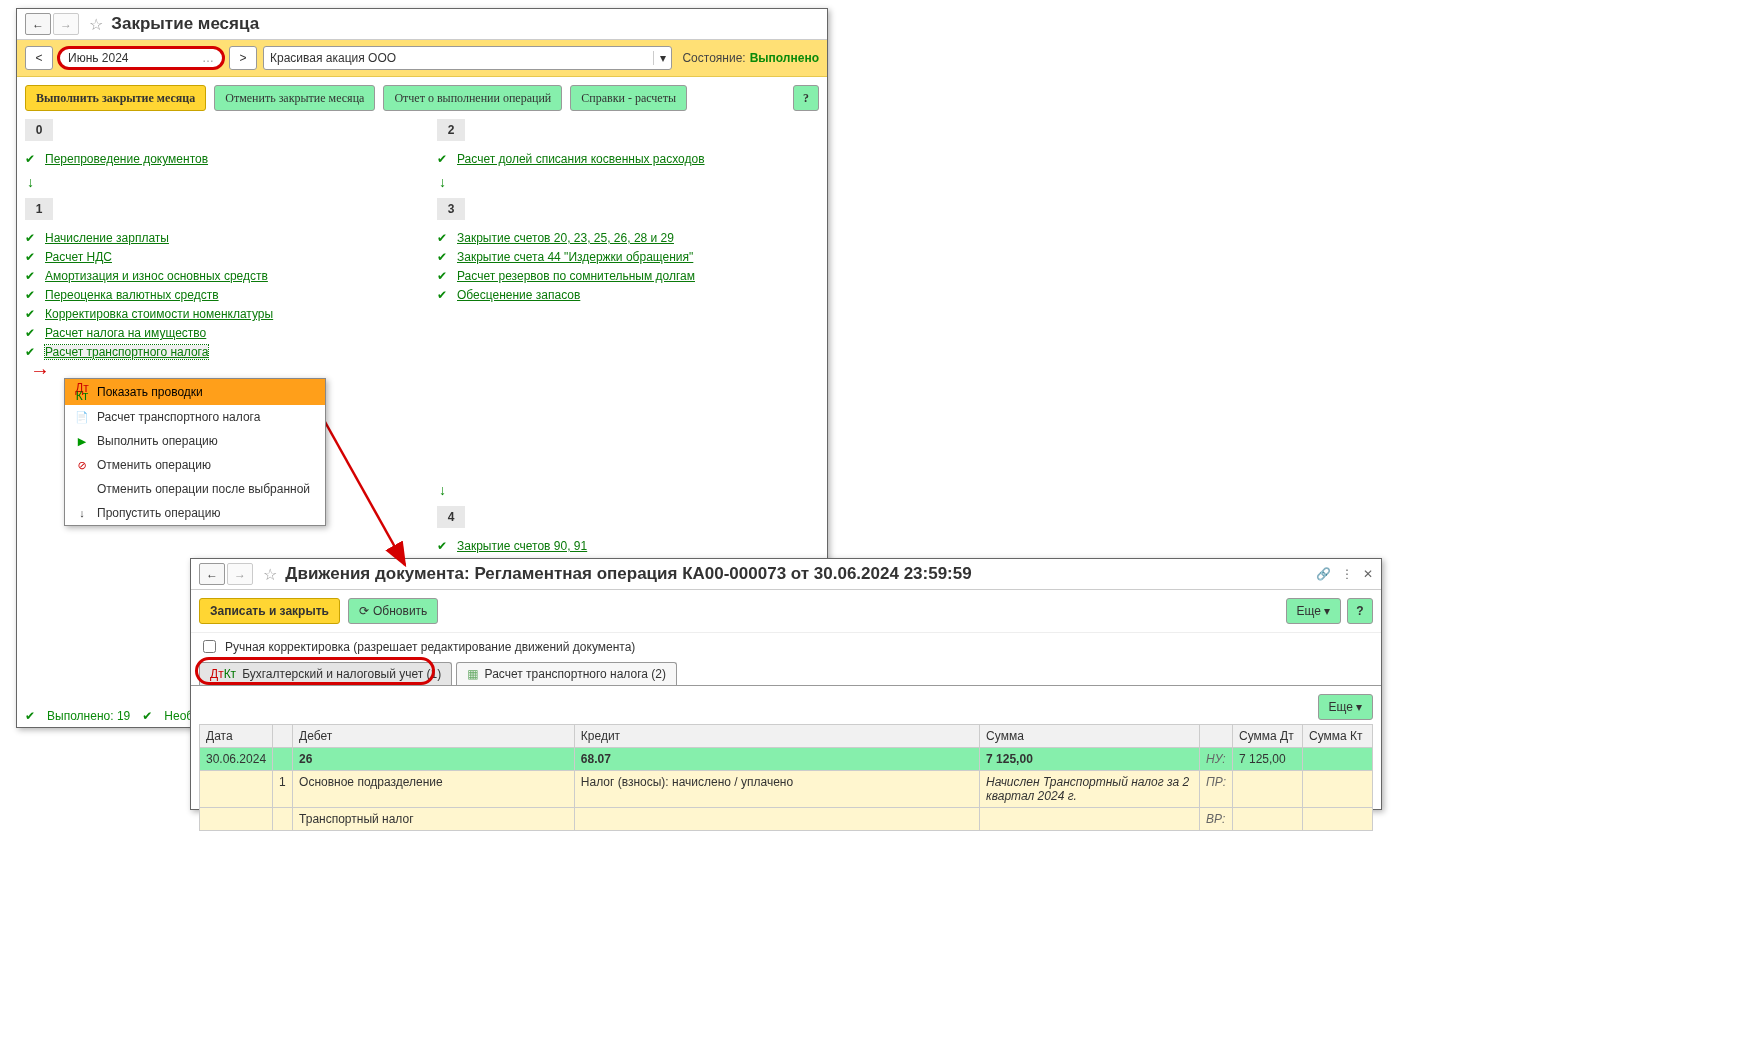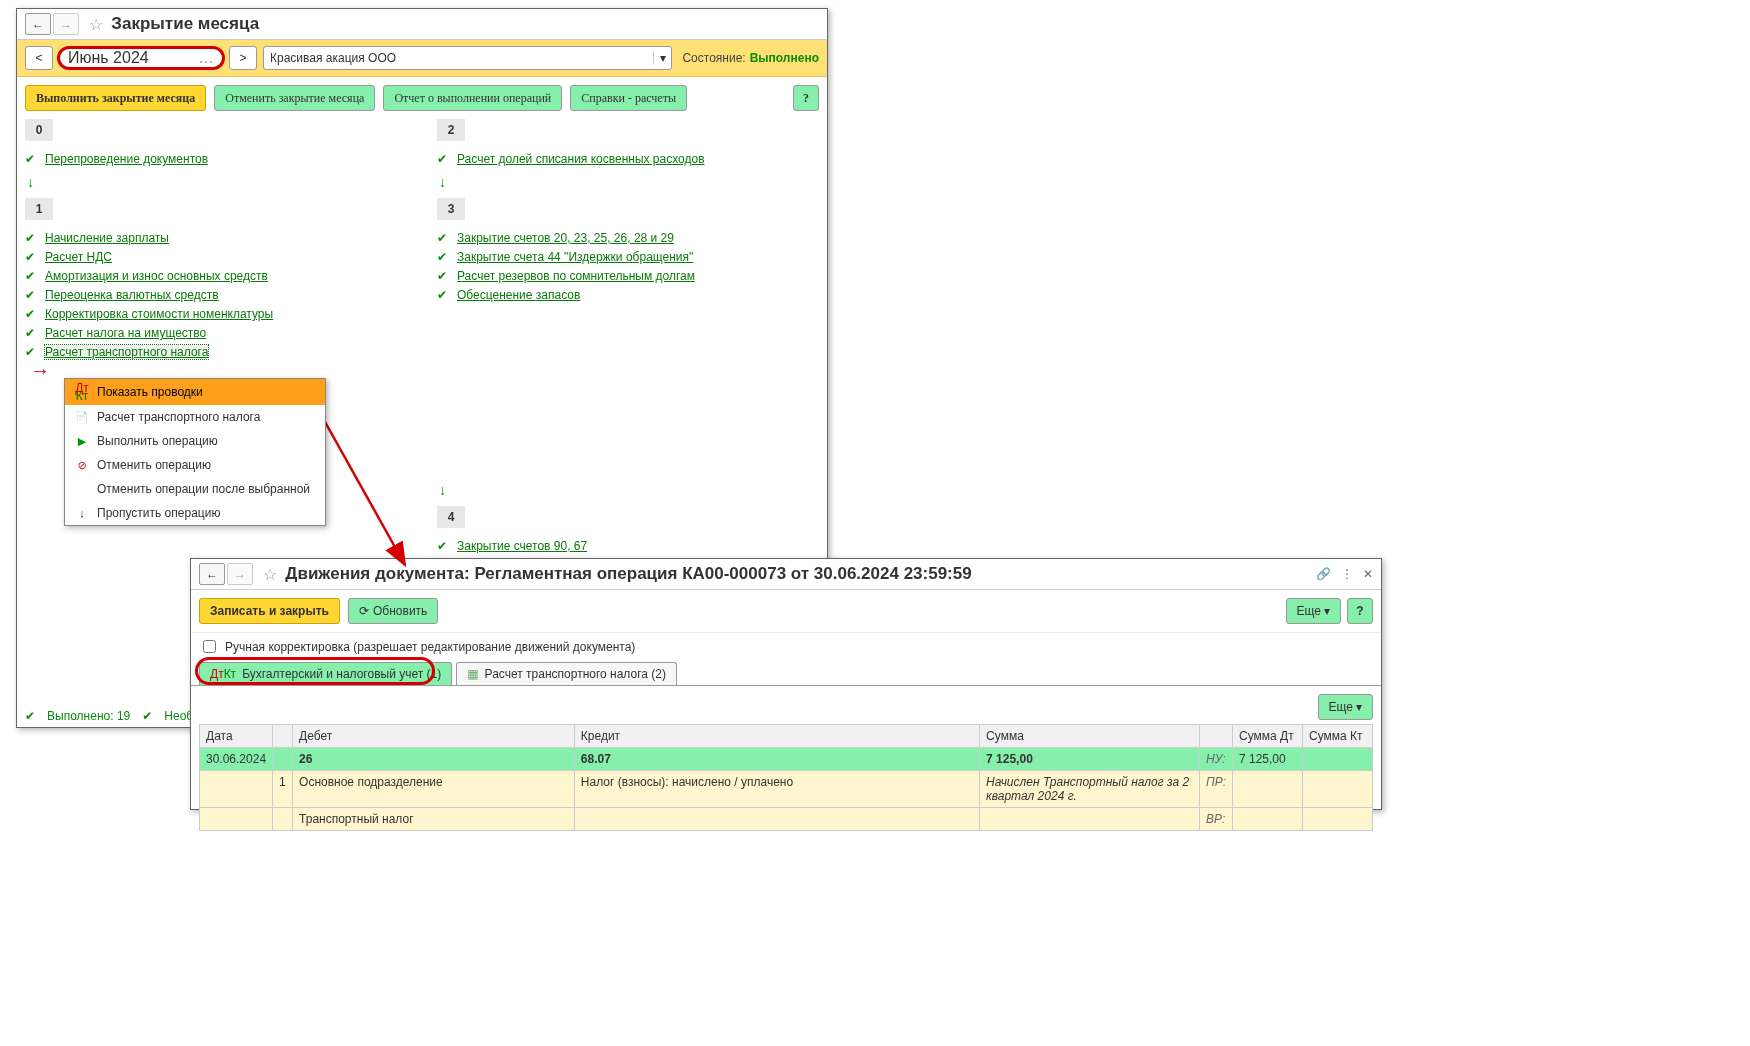--- a/index.html
+++ b/index.html
@@ -53,21 +53,21 @@
   }
   .period-field {
     position: relative;
     width: 168px; height: 24px;
     margin: 0 4px;
     border: 3px solid #d40000;
     border-radius: 12px;
     background: #fff;
     padding: 0 8px;
     display: flex; align-items: center;
-    font-size: 16px;
+    font-size: 12px;
   }
   .org-select {
     margin-left: 6px;
     flex: 1;
     height: 24px;
     display: flex; align-items: center;
     border: 1px solid #999; background: #fff; border-radius: 3px;
   }
   .org-select .txt { flex:1; padding: 0 6px; }
   .org-select .dd { width:18px; text-align:center; border-left:1px solid #ccc; }
@@ -177,21 +177,21 @@
   .tab {
     border:1px solid #999; border-bottom:none;
     padding: 4px 10px;
     background:#f7f7f7;
     display:flex; align-items:center; gap:6px;
     cursor:pointer;
     font-size:12px;
     border-radius: 3px 3px 0 0;
     margin-right:4px;
   }
-  .tab.active { background:#86efac; }
+  .tab.active { background:#e5e5e5; }
   .tabs-circle {
     position:absolute;
     border:3px solid #d40000;
     border-radius: 14px;
     pointer-events:none;
   }
   .tabpanel { border-top:1px solid #999; padding:8px; }
   .tabpanel .btn { float:right; }
 
   table.grid {
@@ -317,21 +317,21 @@
           <span class="op-link">Расчет резервов по сомнительным долгам</span>
         </div>
       <div class="op-row">
           <span class="op-check">✔</span>
           <span class="op-link">Обесценение запасов</span>
         </div>
       <div class="arrow-down" style="margin-top:180px;">↓</div>
       <div class="block-head">4</div>
       <div class="op-row">
           <span class="op-check">✔</span>
-          <span class="op-link">Закрытие счетов 90, 67</span>
+          <span class="op-link">Закрытие счетов 90, 91</span>
         </div>
     </div>
   </div>
 
   <div class="context-menu">
     <div class="menu-item highlight">
       <span class="menu-icon dtkt"><span class="dt">Дт</span><br><span class="kt">Кт</span></span>
       <span>Показать проводки</span>
     </div>
     <div class="menu-item">

